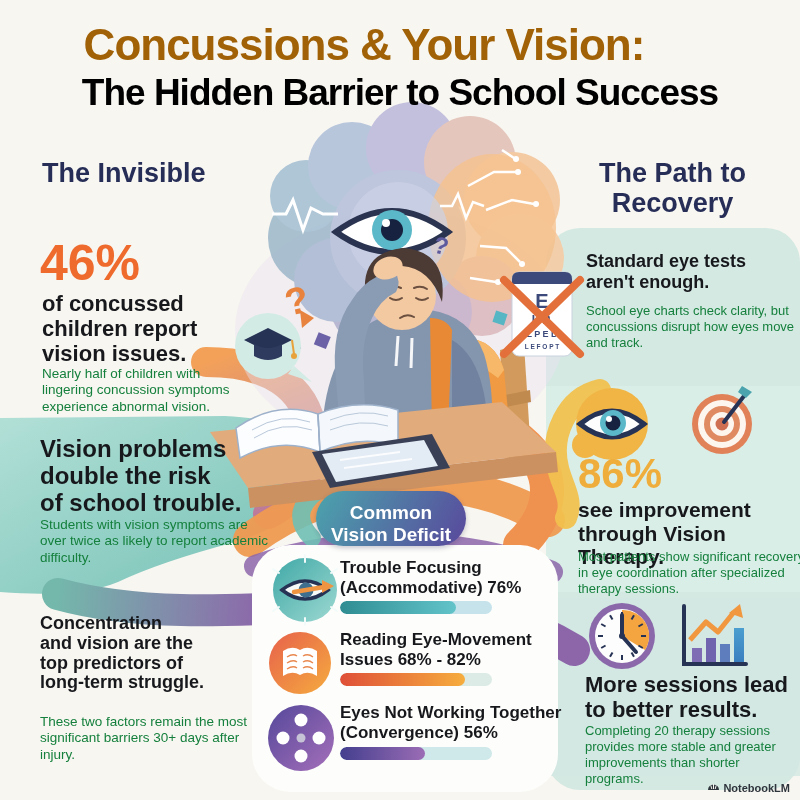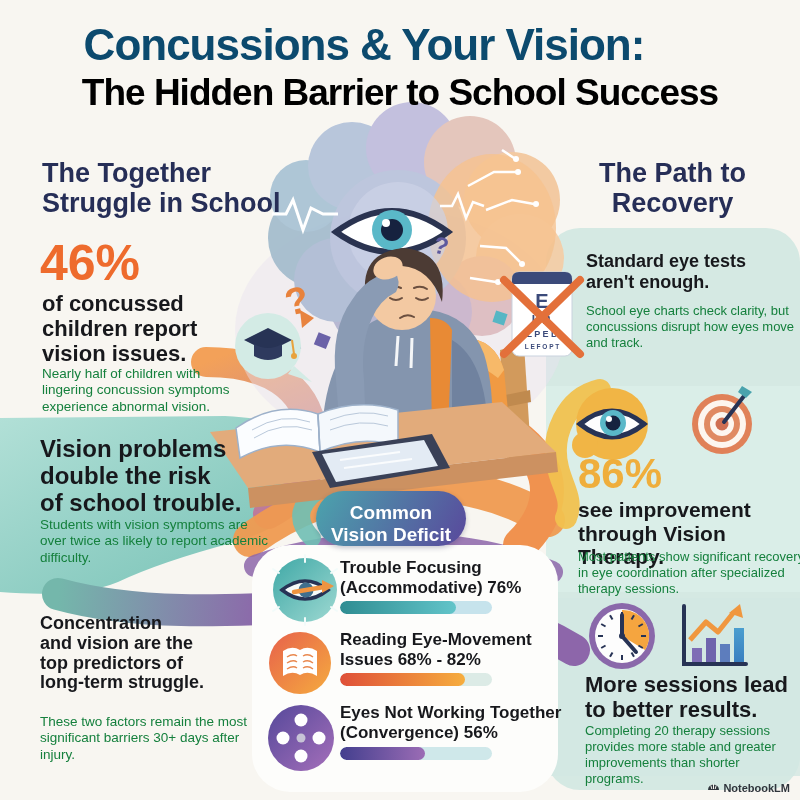--- a/index.html
+++ b/index.html
@@ -1,21 +1,21 @@
 <!DOCTYPE html>
 <html><head>
 <meta charset="utf-8">
 <style>
   html,body{margin:0;padding:0;background:#f8f6f1;}
   #page{position:relative;width:800px;height:800px;overflow:hidden;background:#f8f6f1;
         font-family:"Liberation Sans",sans-serif;}
   #bg{position:absolute;left:0;top:0;z-index:0;}
   .txt{position:absolute;z-index:5;}
   .t1{width:728px;top:20px;left:0;text-align:center;font-size:44px;font-weight:bold;
-      color:#0c4a6e;letter-spacing:-1px;}
+      color:#a16207;letter-spacing:-1px;}
   .t2{width:800px;top:72px;left:0;text-align:center;font-size:37px;font-weight:bold;
       color:#000000;letter-spacing:-1px;}
   .sechead{font-size:27px;font-weight:bold;color:#262e57;line-height:1.12;}
   .line{display:block;}
   .stat-orange{font-size:50px;font-weight:bold;color:#ee6b2d;}
   .stat-gold{font-size:42px;font-weight:bold;color:#efae3c;}
   .bhead{font-weight:bold;color:#17181c;}
   .note{color:#15803d;line-height:1.22;}
   .pill{position:absolute;left:316px;top:491px;width:150px;height:55px;border-radius:28px;
         background:linear-gradient(120deg,#4ba4ad 0%,#59489c 100%);z-index:6;
@@ -321,22 +321,21 @@
     <circle cx="319" cy="738" r="6.5" fill="#ffffff"></circle>
     <circle cx="301" cy="756" r="6.5" fill="#ffffff"></circle>
     <circle cx="301" cy="738" r="4.5" fill="#c7c3d6"></circle>
   </g>
 </svg>
 
 <div class="txt t1">Concussions &amp; Your Vision:</div>
 <div class="txt t2">The Hidden Barrier to School Success</div>
 
 <div class="txt sechead" style="left:42px;top:158px;">
-  <span class="line">The Together</span>
-  <span class="line">Struggle in School</span>
+  <span class="line">The Invisible</span>
 </div>
 <div class="txt stat-orange" style="left:40px;top:234px;">46%</div>
 <div class="txt bhead" style="left:42px;top:292px;font-size:22px;line-height:1.13;">
   <span class="line">of concussed</span>
   <span class="line">children report</span>
   <span class="line">vision issues.</span>
 </div>
 <div class="txt bhead" style="left:40px;top:436px;font-size:24px;line-height:1.12;">
   <span class="line">Vision problems</span>
   <span class="line">double the risk</span>

